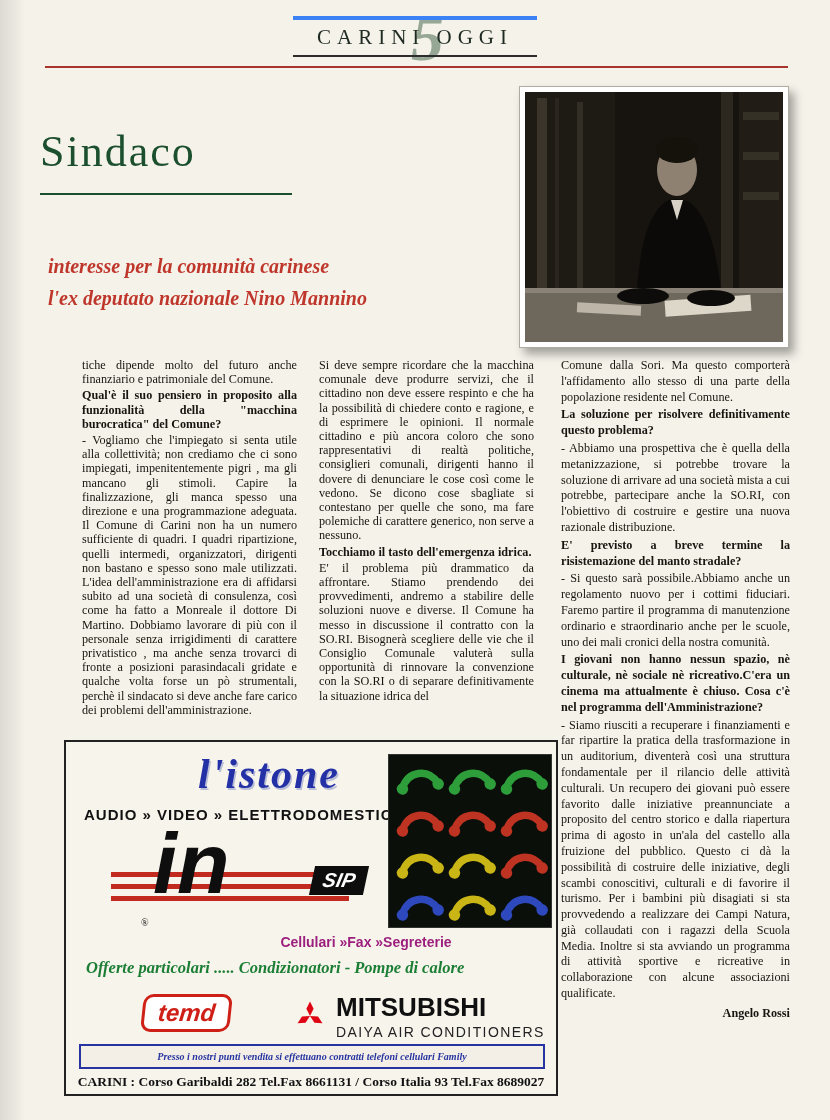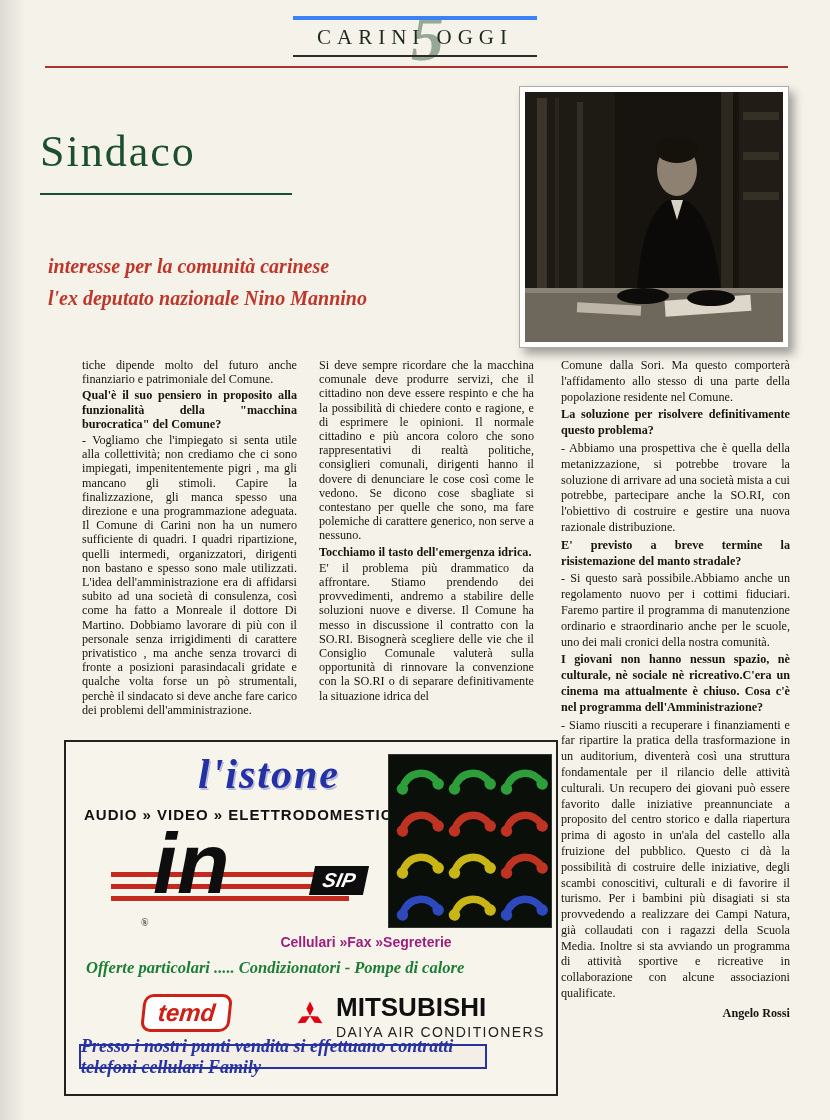--- a/index.html
+++ b/index.html
@@ -59,23 +59,23 @@
   .phones-caption{position:absolute;left:150px;top:192px;width:300px;text-align:center;
     font-family:"Liberation Sans",sans-serif;font-weight:bold;font-size:14px;color:var(--ad_magenta,#9c1f7d);}
   .ad-offers{position:absolute;left:20px;top:216px;font-family:"Liberation Serif",serif;
     font-style:italic;font-weight:bold;font-size:16.5px;color:var(--ad_green,#1c7e35);}
   .temd{position:absolute;left:76px;top:252px;border:3px solid #cf2018;border-radius:10px;
     color:#cf2018;font-family:"Liberation Sans",sans-serif;font-style:italic;font-weight:bold;
     font-size:24px;padding:2px 13px;transform:skewX(-6deg);background:#fff;}
   .mitsu{position:absolute;left:226px;top:250px;display:flex;align-items:center;gap:8px;}
   .mitsu-name{font-family:"Liberation Sans",sans-serif;font-weight:bold;font-size:26px;color:#101010;}
   .mitsu-sub{font-family:"Liberation Sans",sans-serif;font-size:14px;color:#222;letter-spacing:1.4px;margin-top:1px;}
-  .family-banner{position:absolute;left:13px;top:302px;width:408px;height:25px;border:2px solid #2733a0;
+  .family-banner{position:absolute;left:13px;top:302px;width:466px;height:25px;border:2px solid #2733a0;
     display:flex;align-items:center;justify-content:center;box-sizing:border-box;background:#f3efe6;
-    font-family:"Liberation Serif",serif;font-style:italic;font-weight:bold;font-size:18px;color:#2733a0;}
+    font-family:"Liberation Serif",serif;font-style:italic;font-weight:bold;font-size:10px;color:#2733a0;}
   .ad-address{position:absolute;left:0;right:0;top:332px;text-align:center;font-weight:bold;font-size:13.5px;color:#111;}
 </style>
 </head>
 <body>
 
 <div class="page">
 
   <header class="masthead">
     <span class="m5">5</span>
     <span class="mtitle">CARINI OGGI</span>
@@ -186,15 +186,16 @@
           <polygon points="20,20 16,12 20,4 24,12" transform="rotate(240 20 20)"></polygon>
         </g>
       </svg>
       <div class="mitsu-text">
         <div class="mitsu-name">MITSUBISHI</div>
         <div class="mitsu-sub">DAIYA AIR CONDITIONERS</div>
       </div>
     </div>
 
     <div class="family-banner">Presso i nostri punti vendita si effettuano contratti telefoni cellulari Family</div>
+    <div class="ad-address">CARINI : Corso Garibaldi 282 Tel.Fax 8661131 / Corso Italia 93 Tel.Fax 8689027</div>
   </aside>
 
 </div>
 
 </body></html>

